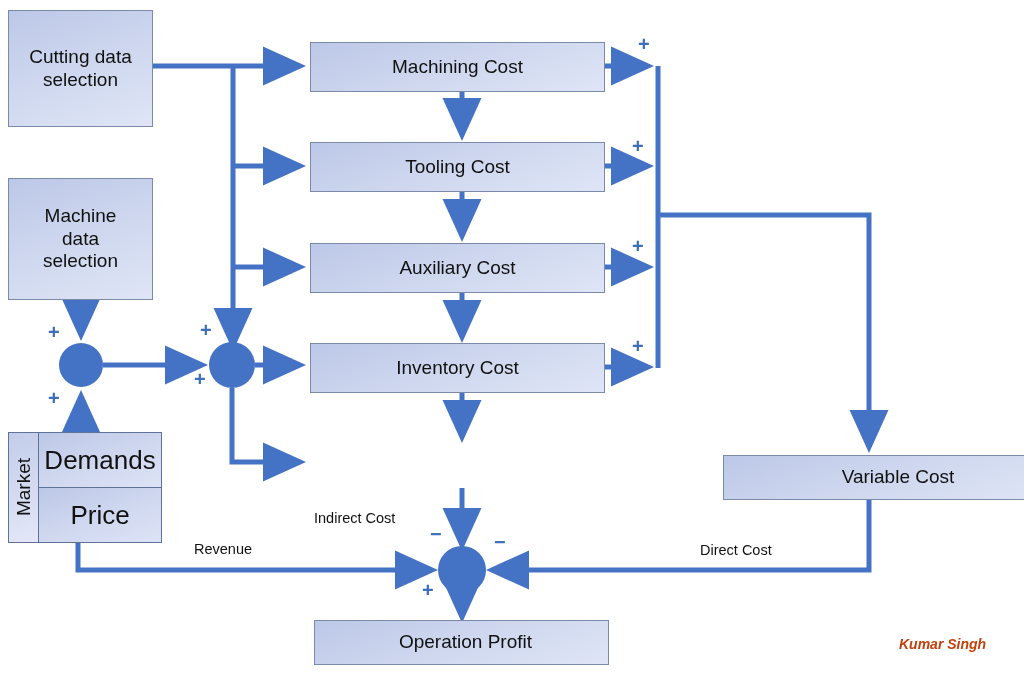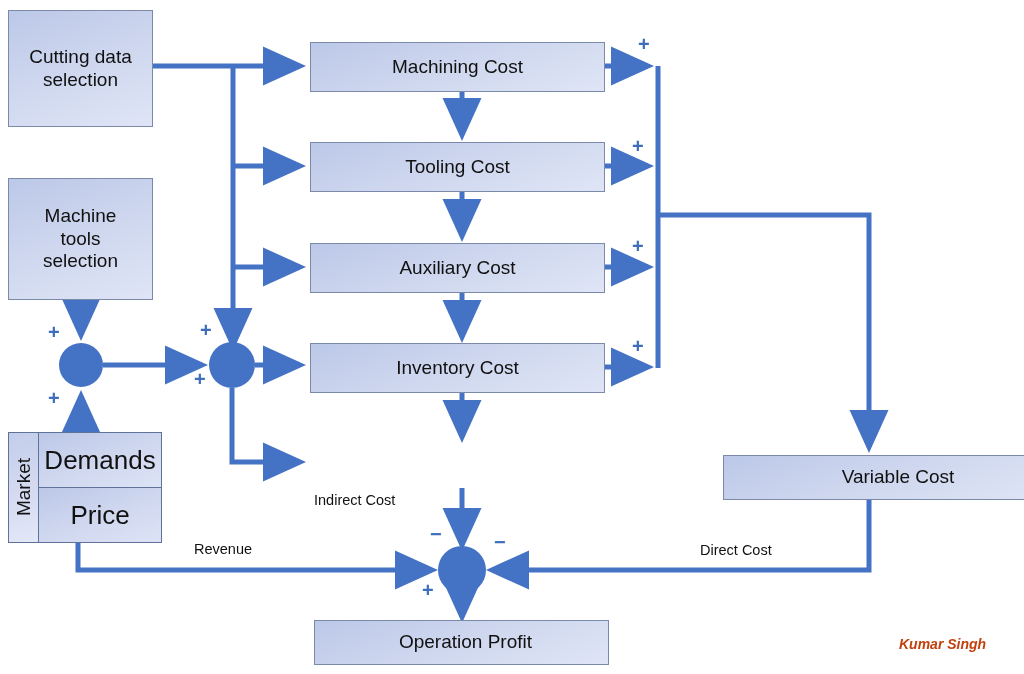--- a/index.html
+++ b/index.html
@@ -85,21 +85,21 @@
   <div class="node" style="left:8px;top:10px;width:145px;height:117px;">
     <span>
       <span>Cutting data</span><br>
       <span>selection</span>
     </span>
   </div>
 
   <div class="node" style="left:8px;top:178px;width:145px;height:122px;">
     <span>
       <span>Machine</span><br>
-      <span>tools</span><br>
+      <span>data</span><br>
       <span>selection</span>
     </span>
   </div>
 
   <div class="node" style="left:310px;top:42px;width:295px;height:50px;">
     <span>Machining Cost</span>
   </div>
 
   <div class="node" style="left:310px;top:142px;width:295px;height:50px;">
     <span>Tooling Cost</span>
@@ -143,19 +143,19 @@
 
   <span class="sign" style="left:638px;top:34px;">+</span>
   <span class="sign" style="left:632px;top:136px;">+</span>
   <span class="sign" style="left:632px;top:236px;">+</span>
   <span class="sign" style="left:632px;top:336px;">+</span>
 
   <span class="sign" style="left:430px;top:524px;">−</span>
   <span class="sign" style="left:494px;top:532px;">−</span>
   <span class="sign" style="left:422px;top:580px;">+</span>
 
-  <span class="edge-label" style="left:314px;top:492px;">Indirect Cost</span>
+  <span class="edge-label" style="left:314px;top:510px;">Indirect Cost</span>
   <span class="edge-label" style="left:194px;top:541px;">Revenue</span>
   <span class="edge-label" style="left:700px;top:542px;">Direct Cost</span>
 
   <span class="signature" style="left:899px;top:636px;">Kumar Singh</span>
 
 </div>
 
 </body></html>

